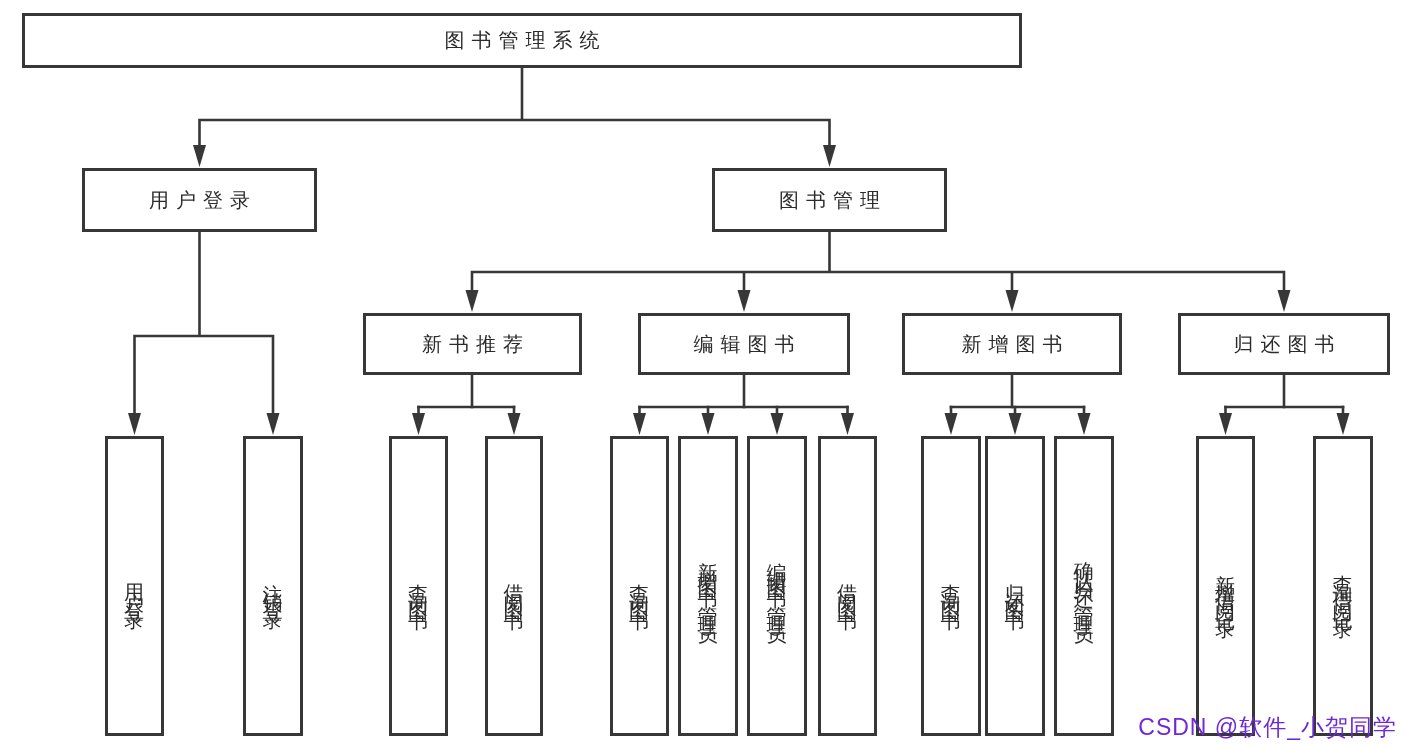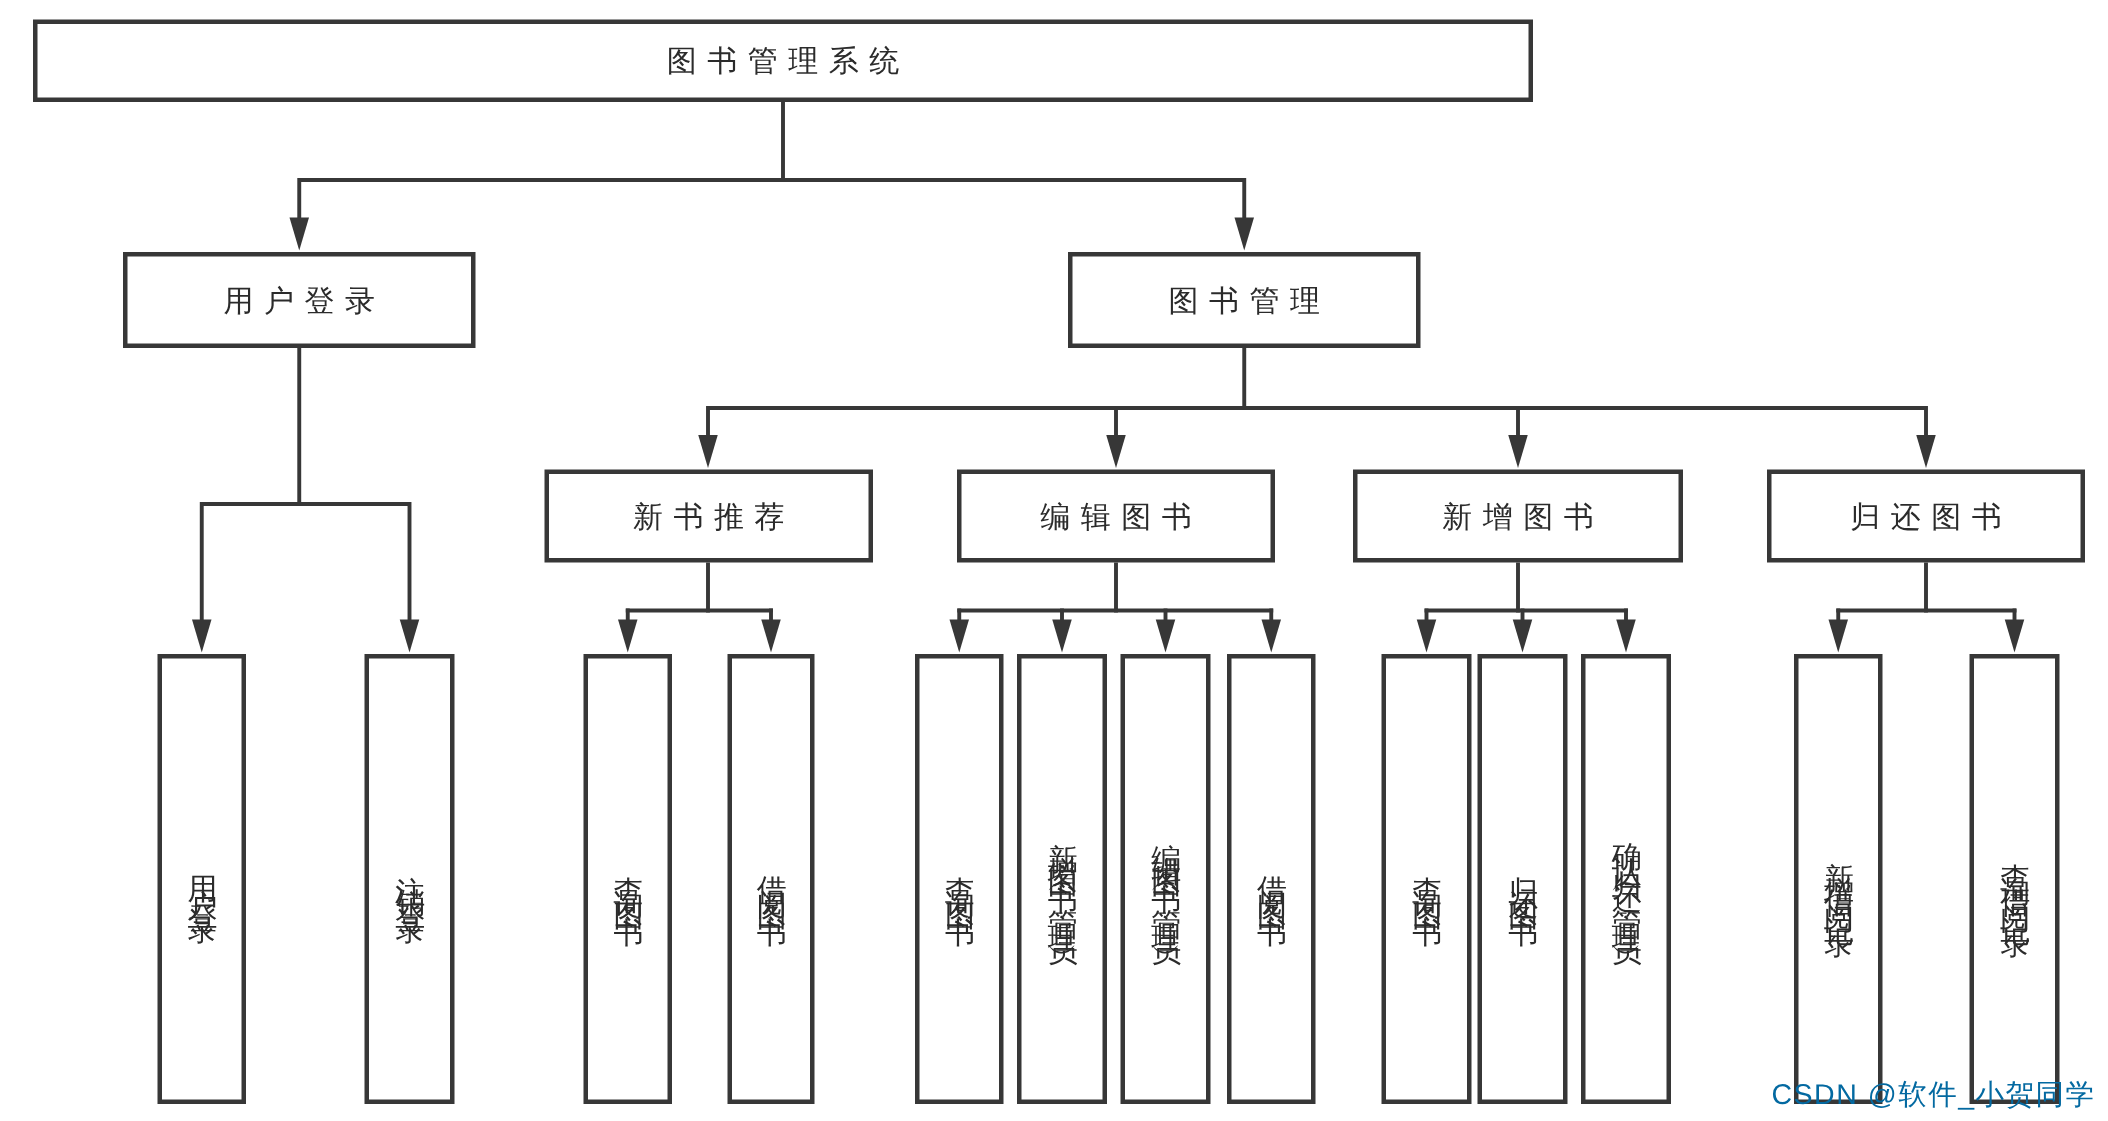--- a/index.html
+++ b/index.html
@@ -46,22 +46,22 @@
     font-size: 20px;
     line-height: 1;
     letter-spacing: 9px;
     color: #2b2b2b;
     white-space: nowrap;
   }
   .watermark {
     position: absolute;
     right: 8px;
     bottom: 4px;
-    font-size: 19px;
-    color: #0369a1;
+    font-size: 23px;
+    color: #6d28d9;
     letter-spacing: 1px;
     white-space: nowrap;
   }
 </style>
 </head>
 <body>
 
 <div class="canvas">
 
   <svg class="connector-layer" width="1405" height="747" viewBox="0 0 1405 747" xmlns="http://www.w3.org/2000/svg">

